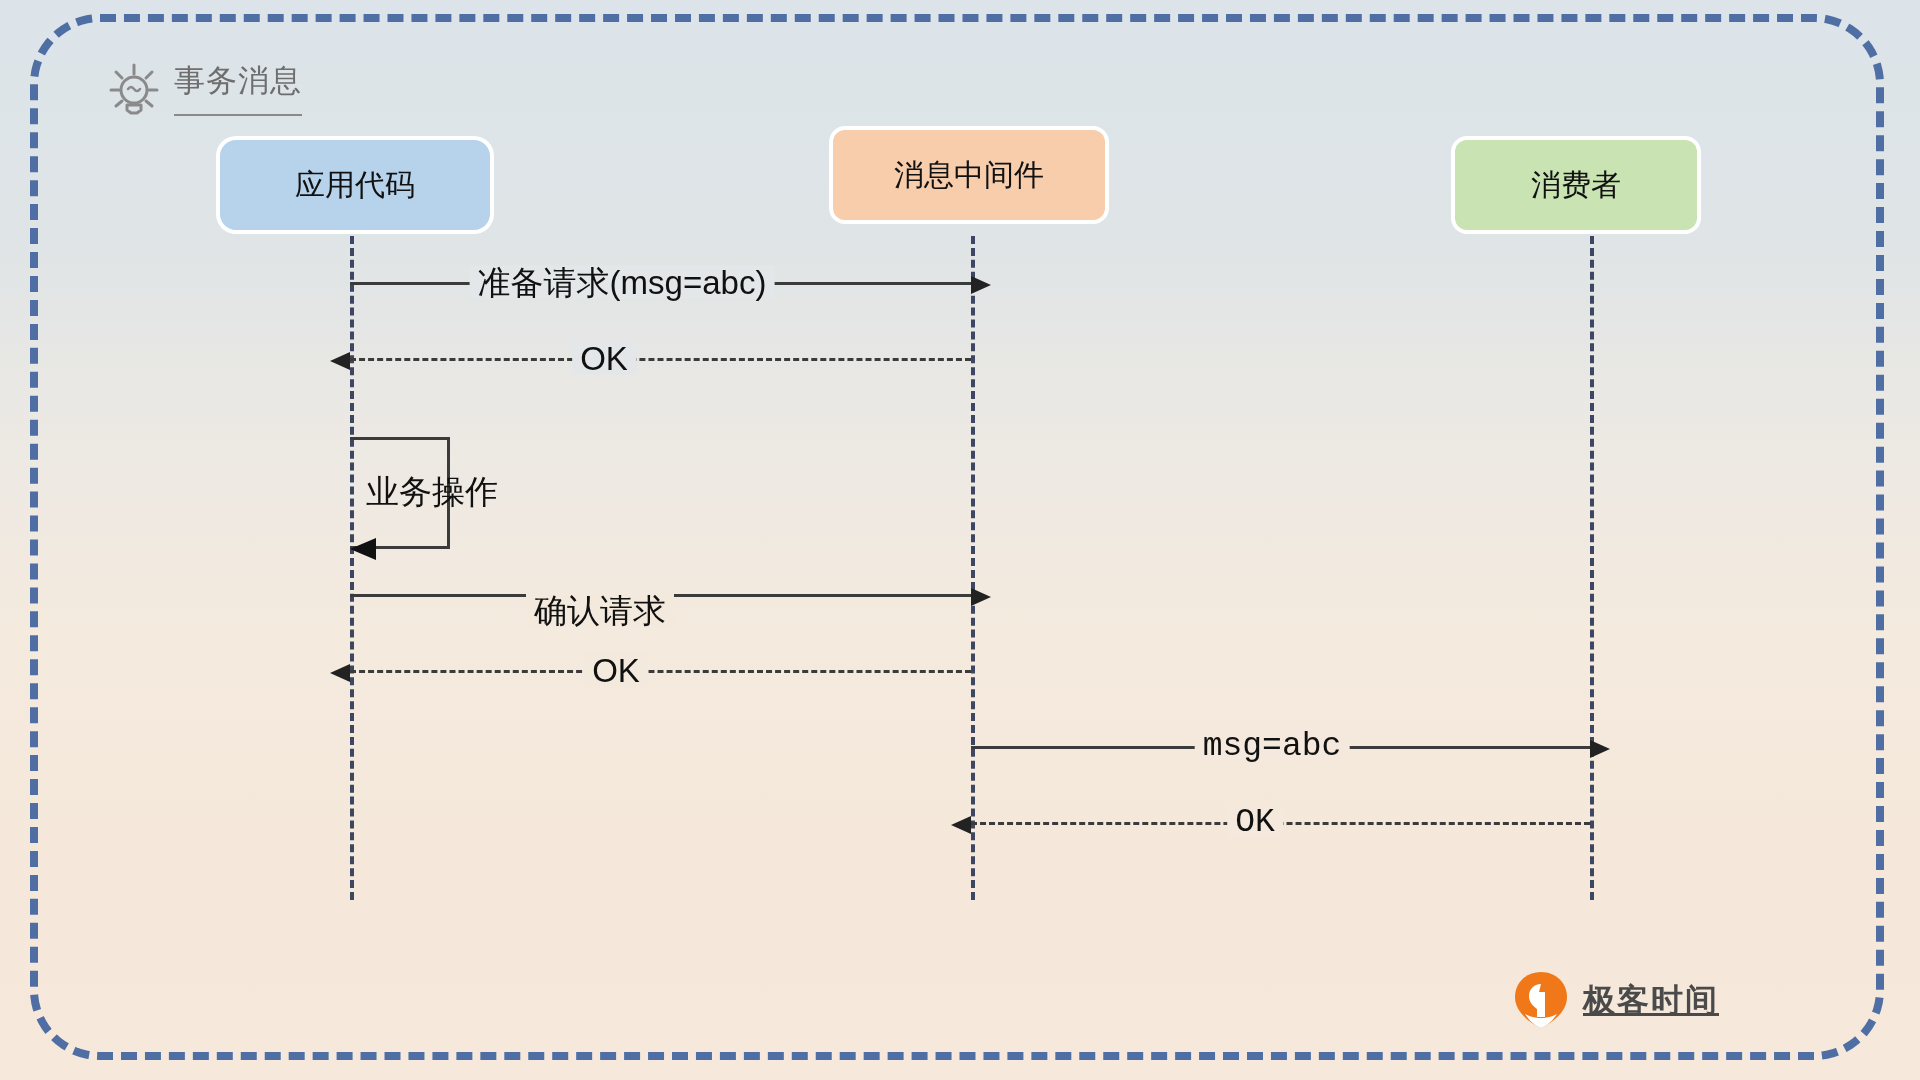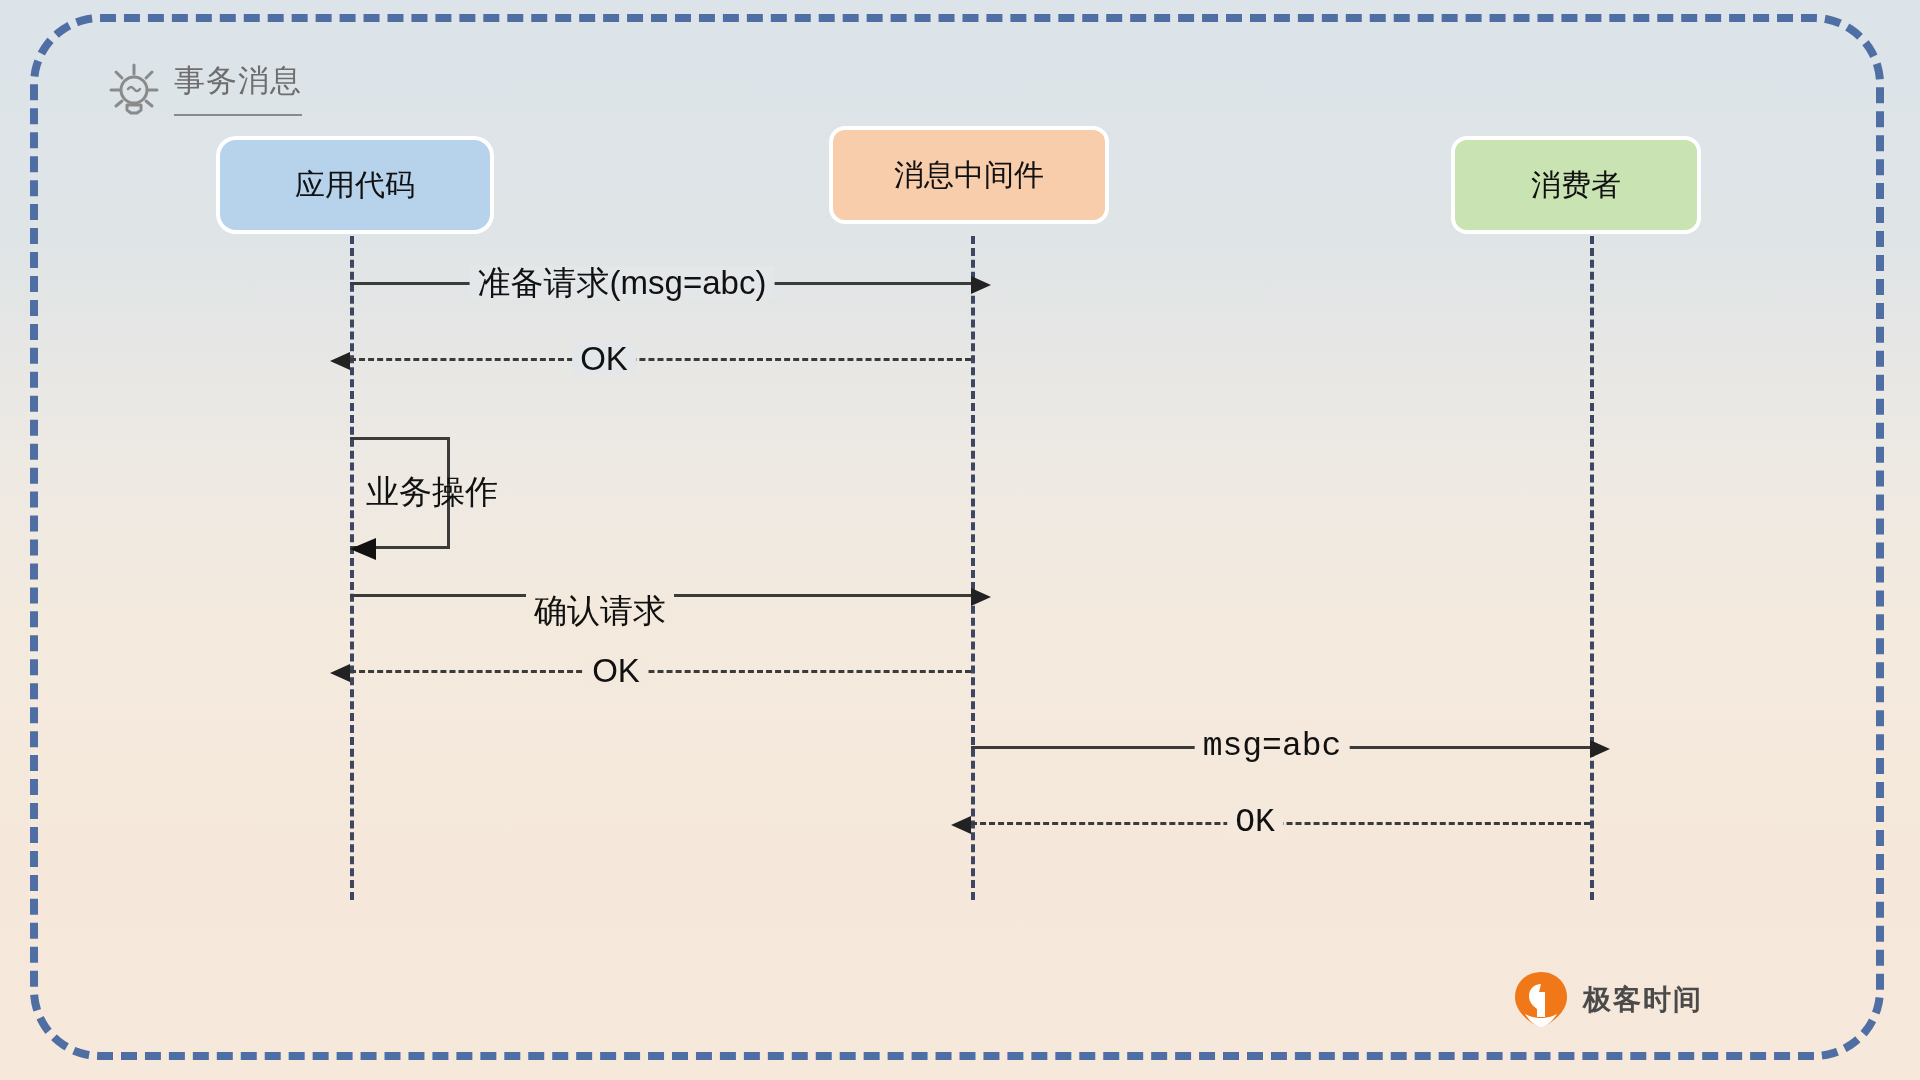--- a/index.html
+++ b/index.html
@@ -147,25 +147,26 @@
   #logo {
     position: absolute;
     left: 1513px;
     top: 970px;
     display: flex;
     align-items: center;
     gap: 14px;
   }
   #logo-mark { display: block; }
   #logo-text {
-    font-size: 28px;
+    font-size: 32px;
     color: #4a4a4a;
     font-weight: 700;
     letter-spacing: 2px;
     line-height: 1;
+    text-decoration: underline;
   }
 </style>
 </head>
 <body>
 
 <div id="stage">
 
   <div id="frame"></div>
 
   <div id="title-group">

